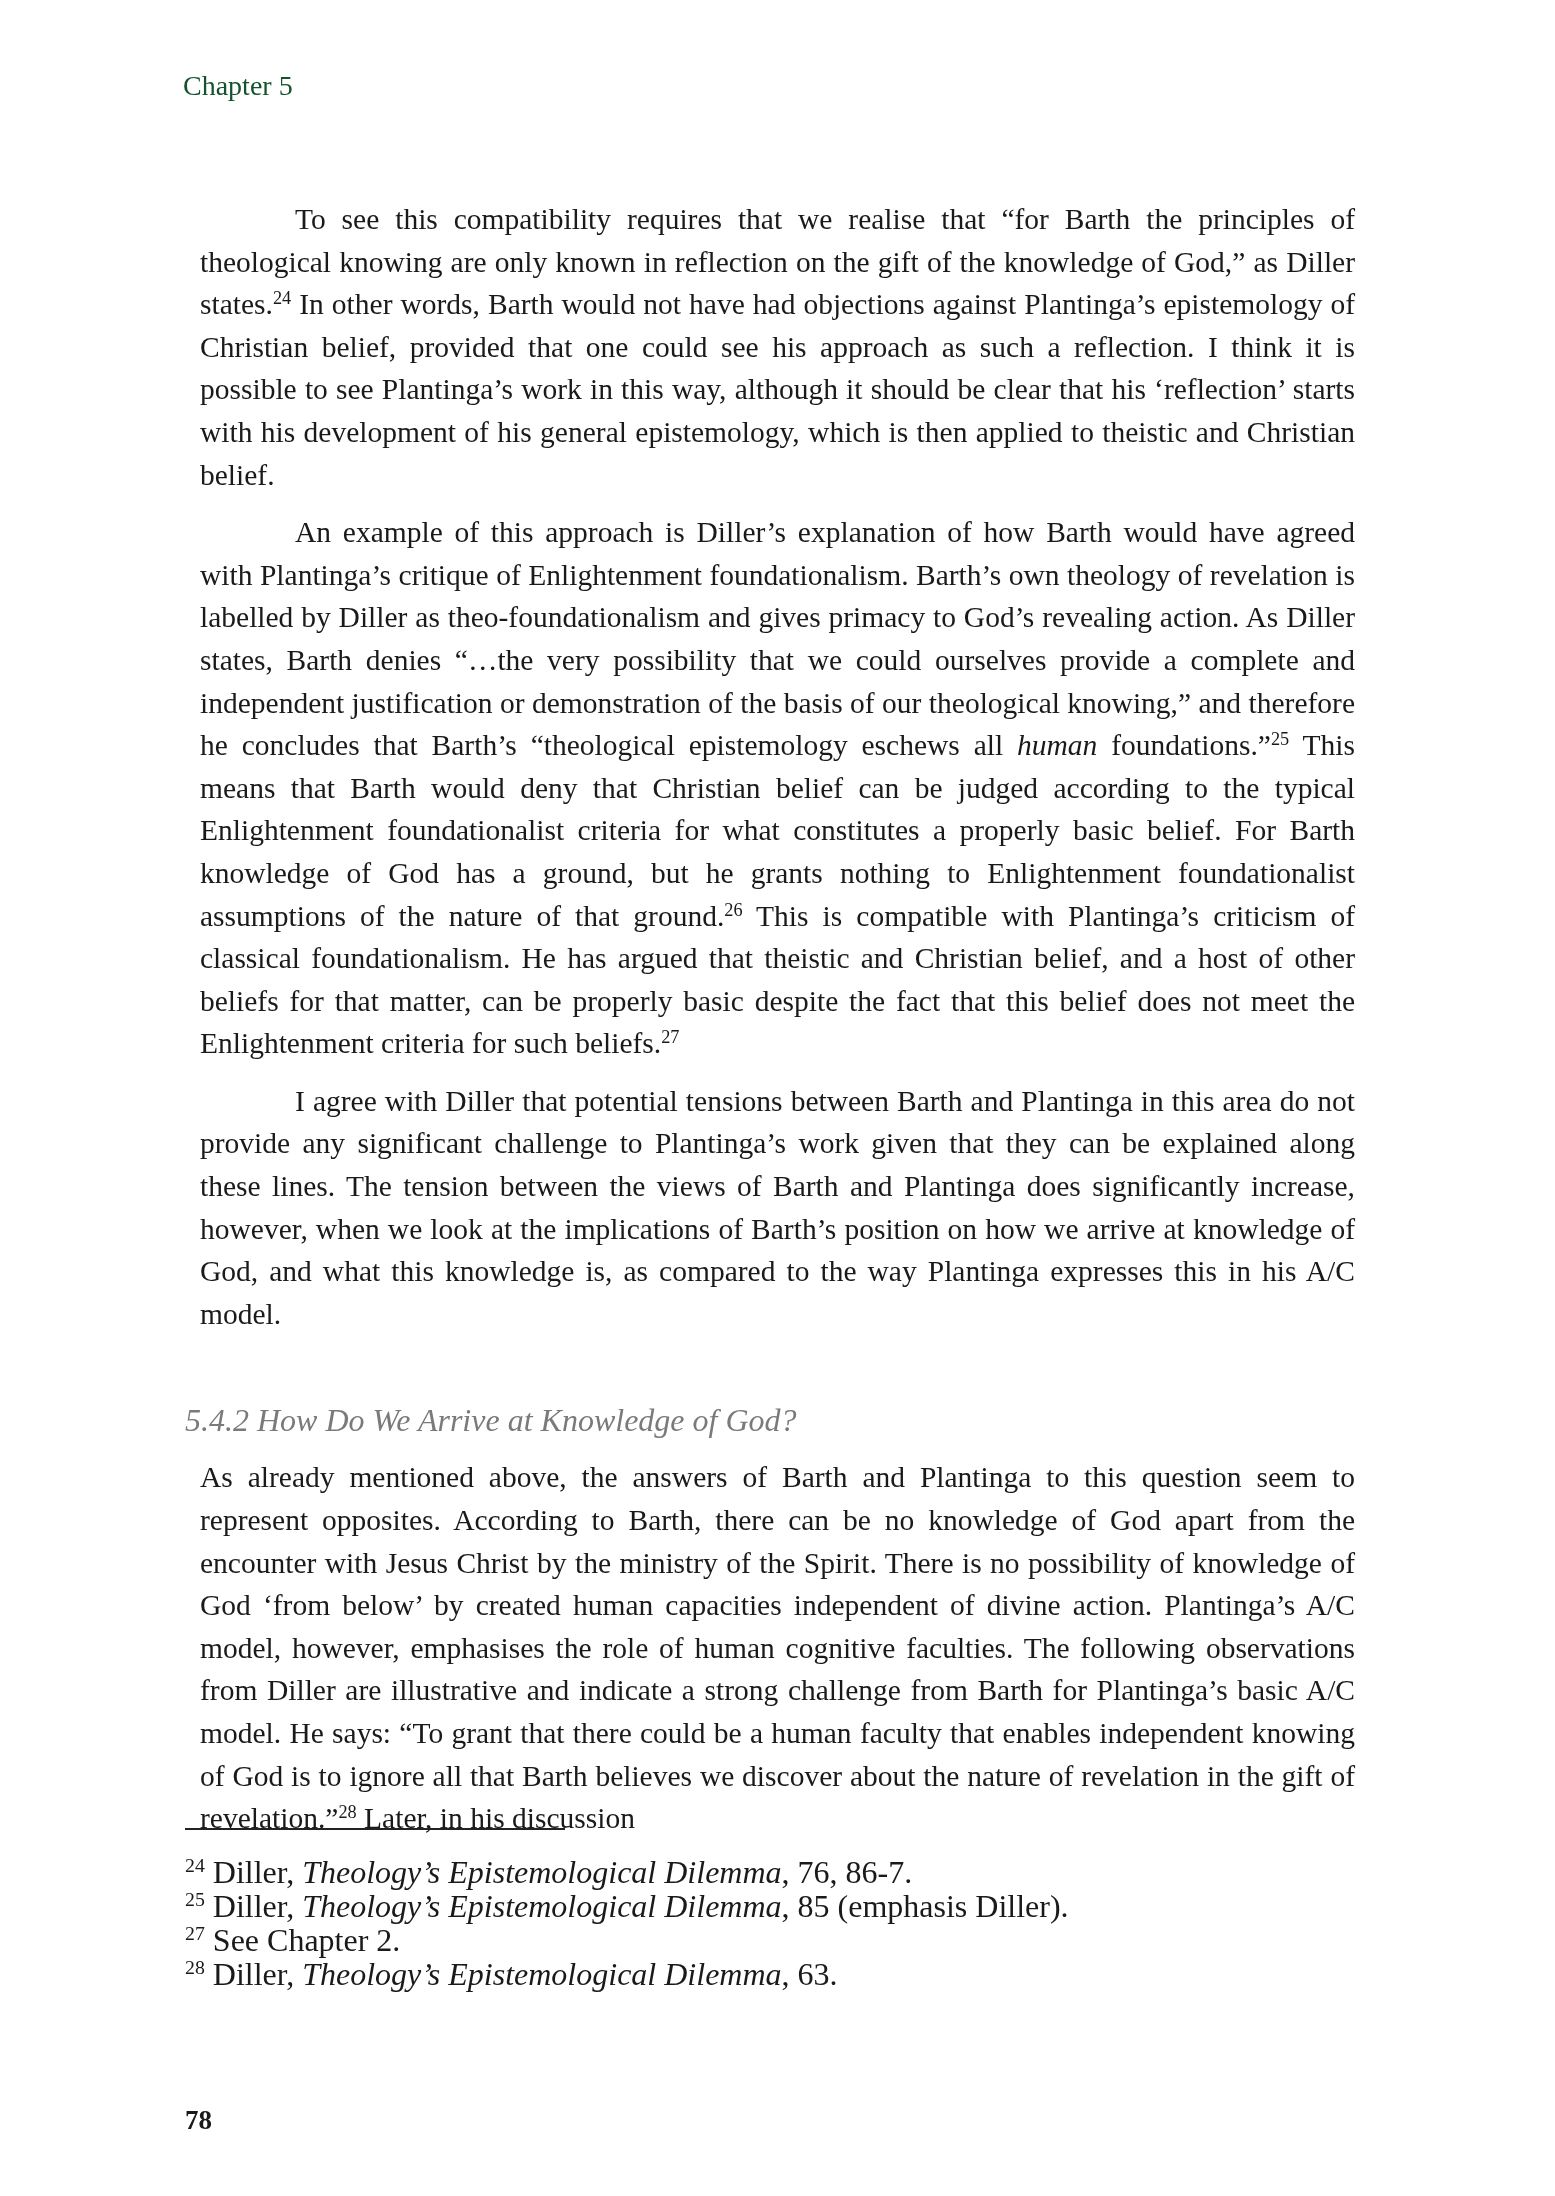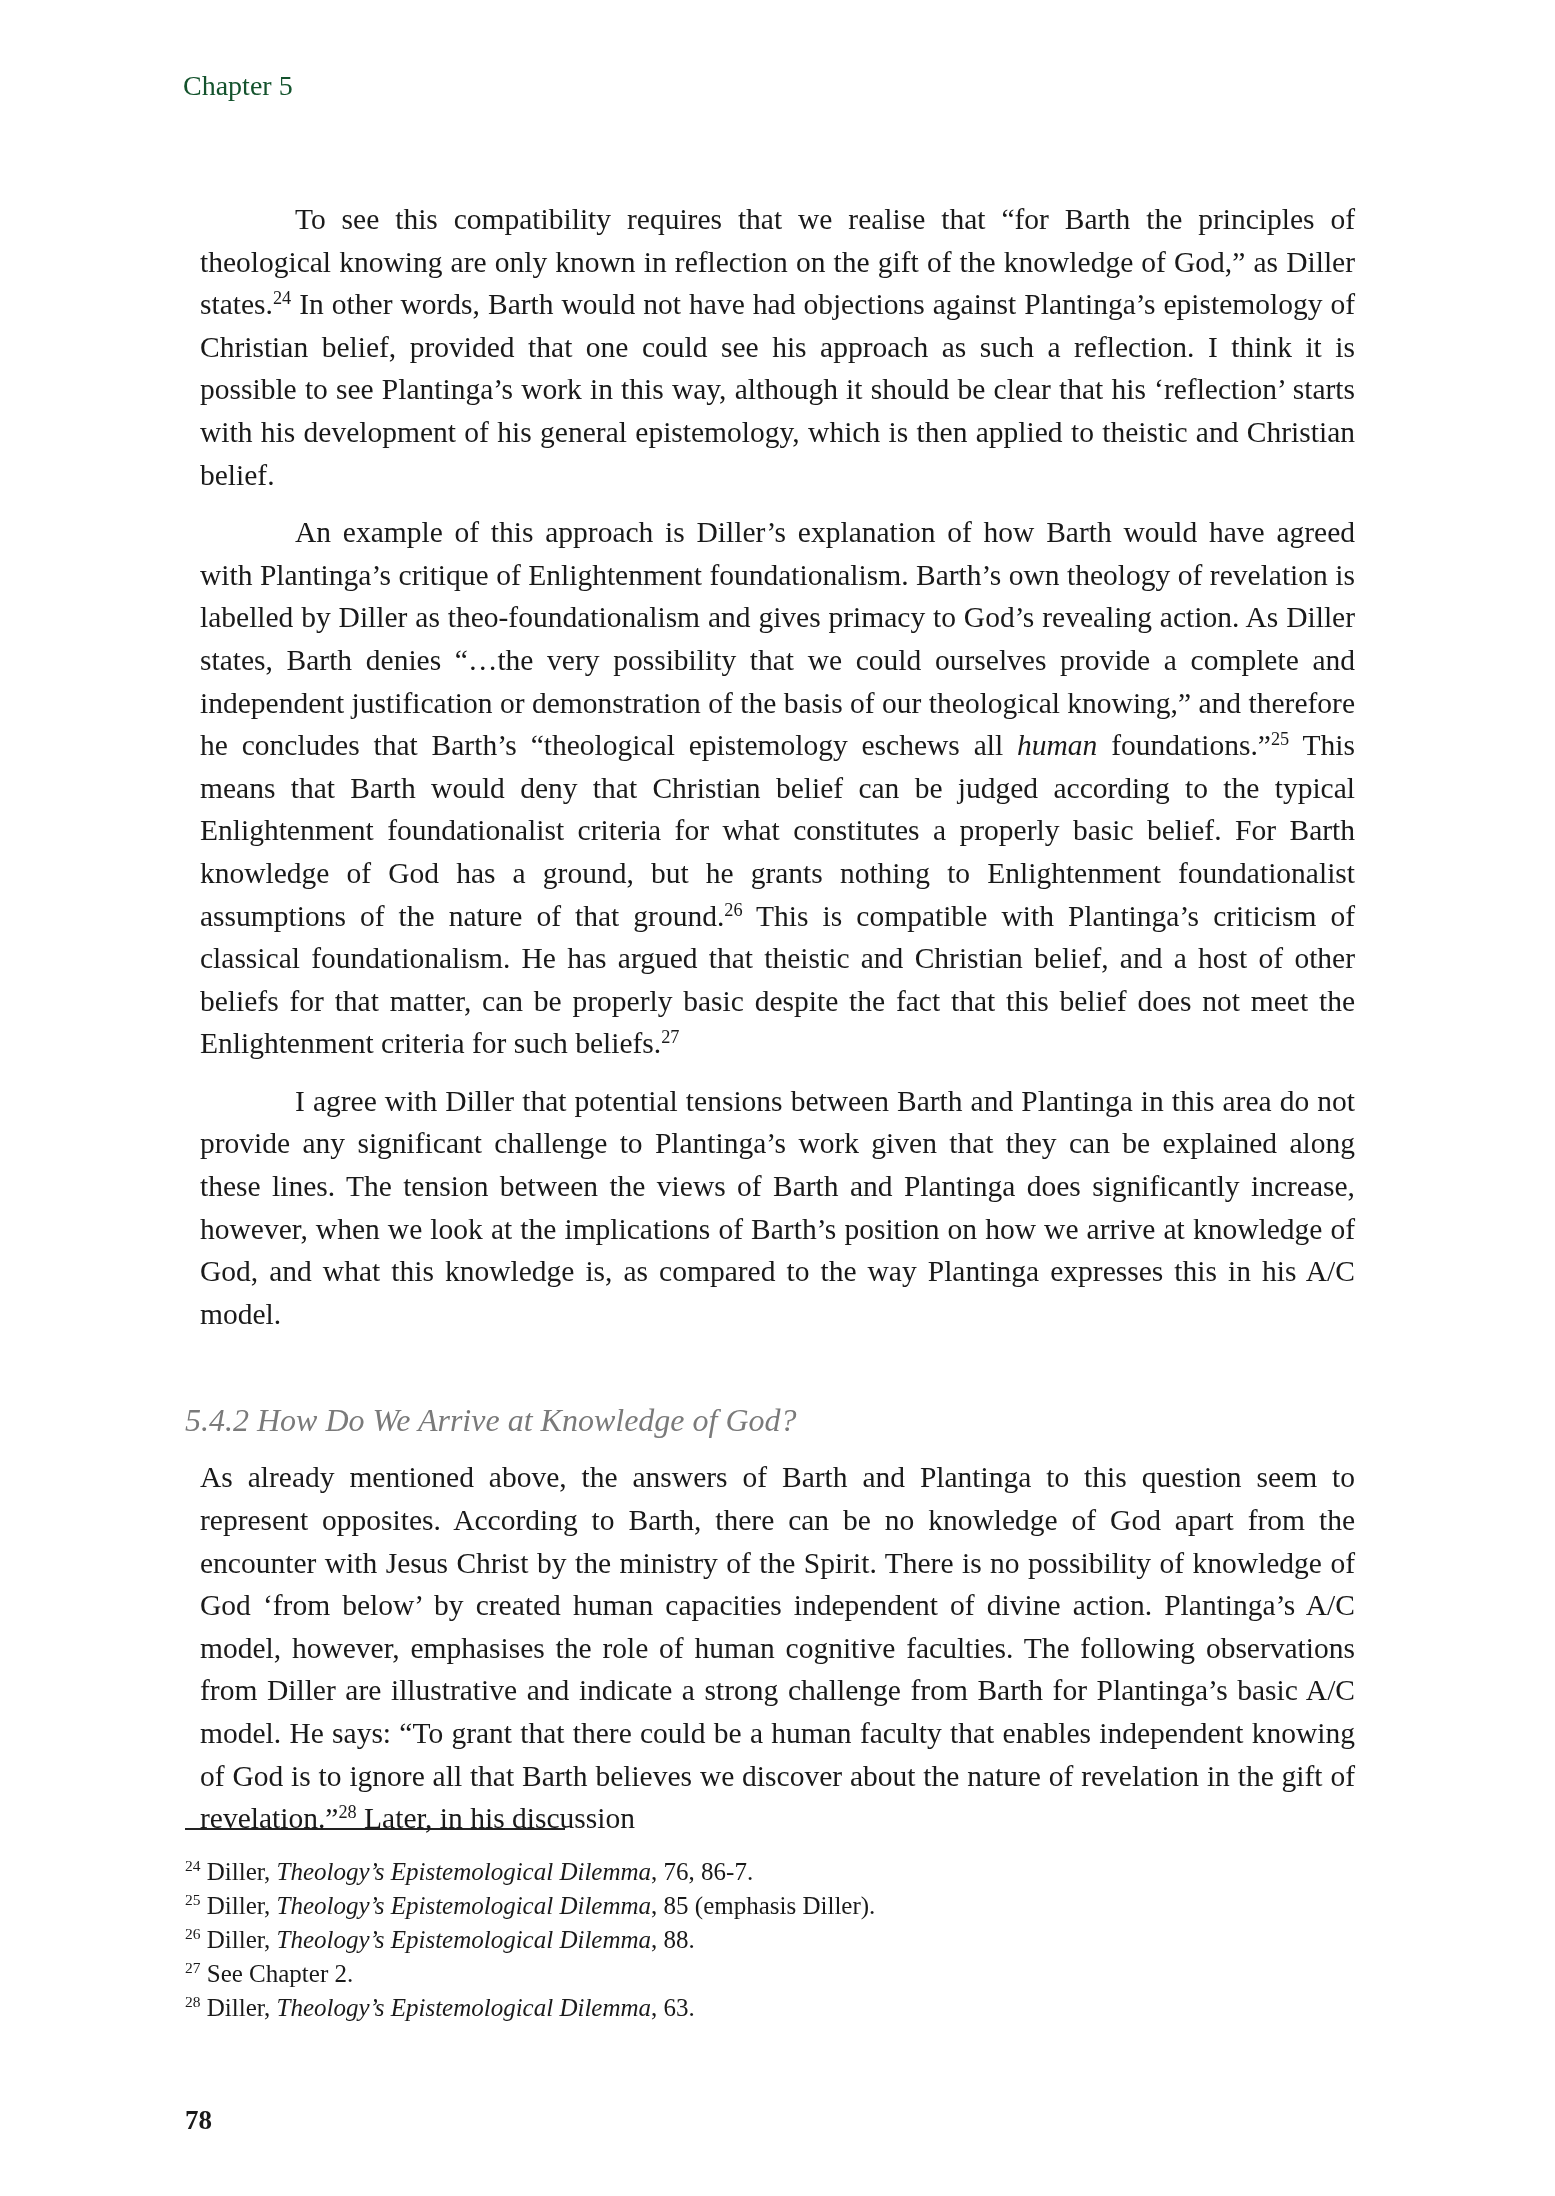--- a/index.html
+++ b/index.html
@@ -6,21 +6,21 @@
   body { width: 1555px; height: 2196px; position: relative; overflow: hidden;
          font-family: "Liberation Serif", "DejaVu Serif", serif; color: #1a1a1a; }
   .running-head { position: absolute; left: 183px; top: 70px; font-size: 28px; color: #14532d; }
   .body-text { position: absolute; left: 185px; width: 1185px; top: 183px;
                font-size: 29.5px; line-height: 42.6px; text-align: justify; }
   .body-text p { margin: 15px; }
   .body-text p.indent { text-indent: 95px; }
   sup { font-size: 0.62em; line-height: 0; vertical-align: 0.55em; }
   .section-heading { font-style: italic; color: #7a7a7a; font-size: 32px; margin: 64px 0 0 0; line-height: 42px; font-weight: normal; }
   .fn-rule { position: absolute; left: 185px; top: 1828px; width: 380px; border-top: 2px solid #222; }
-  .footnotes { position: absolute; left: 185px; top: 1855px; font-size: 25px; line-height: 34px; }
+  .footnotes { position: absolute; left: 185px; top: 1855px; font-size: 32px; line-height: 34px; }
   .footnotes div { margin: 0; }
   .page-number { position: absolute; left: 185px; top: 2105px; font-size: 27px; font-weight: bold; }
 </style>
 </head>
 <body>
 
 <div class="running-head">Chapter 5</div>
 
 <div class="body-text">
   <div id="paras">
@@ -31,18 +31,17 @@
   <h3 class="section-heading">5.4.2 How Do We Arrive at Knowledge of God?</h3>
   <div id="secparas">
       <p>As already mentioned above, the answers of Barth and Plantinga to this question seem to represent opposites. According to Barth, there can be no knowledge of God apart from the encounter with Jesus Christ by the ministry of the Spirit. There is no possibility of knowledge of God ‘from below’ by created human capacities independent of divine action. Plantinga’s A/C model, however, emphasises the role of human cognitive faculties. The following observations from Diller are illustrative and indicate a strong challenge from Barth for Plantinga’s basic A/C model. He says: “To grant that there could be a human faculty that enables independent knowing of God is to ignore all that Barth believes we discover about the nature of revelation in the gift of revelation.”<sup>28</sup> Later, in his discussion</p>
     </div>
 </div>
 
 <div class="fn-rule"></div>
 <div class="footnotes" id="fns">
     <div><sup>24</sup> Diller, <em>Theology’s Epistemological Dilemma</em>, 76, 86-7.</div>
     <div><sup>25</sup> Diller, <em>Theology’s Epistemological Dilemma</em>, 85 (emphasis Diller).</div>
-    <div><sup>26</sup> Diller, <em>Theology’s Epistemological Dilemma</em>, 88.</div>
     <div><sup>27</sup> See Chapter 2.</div>
     <div><sup>28</sup> Diller, <em>Theology’s Epistemological Dilemma</em>, 63.</div>
   </div>
 
 <div class="page-number">78</div>
 
 </body></html>

